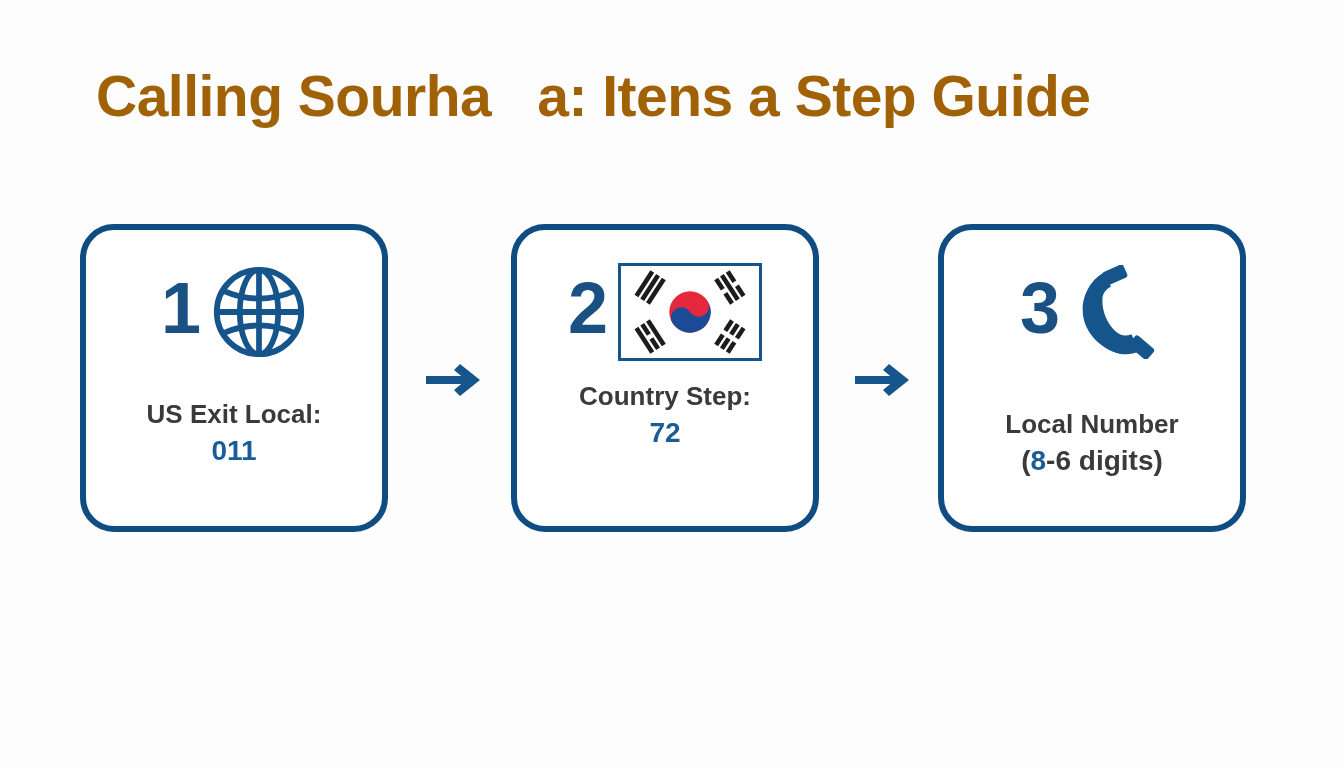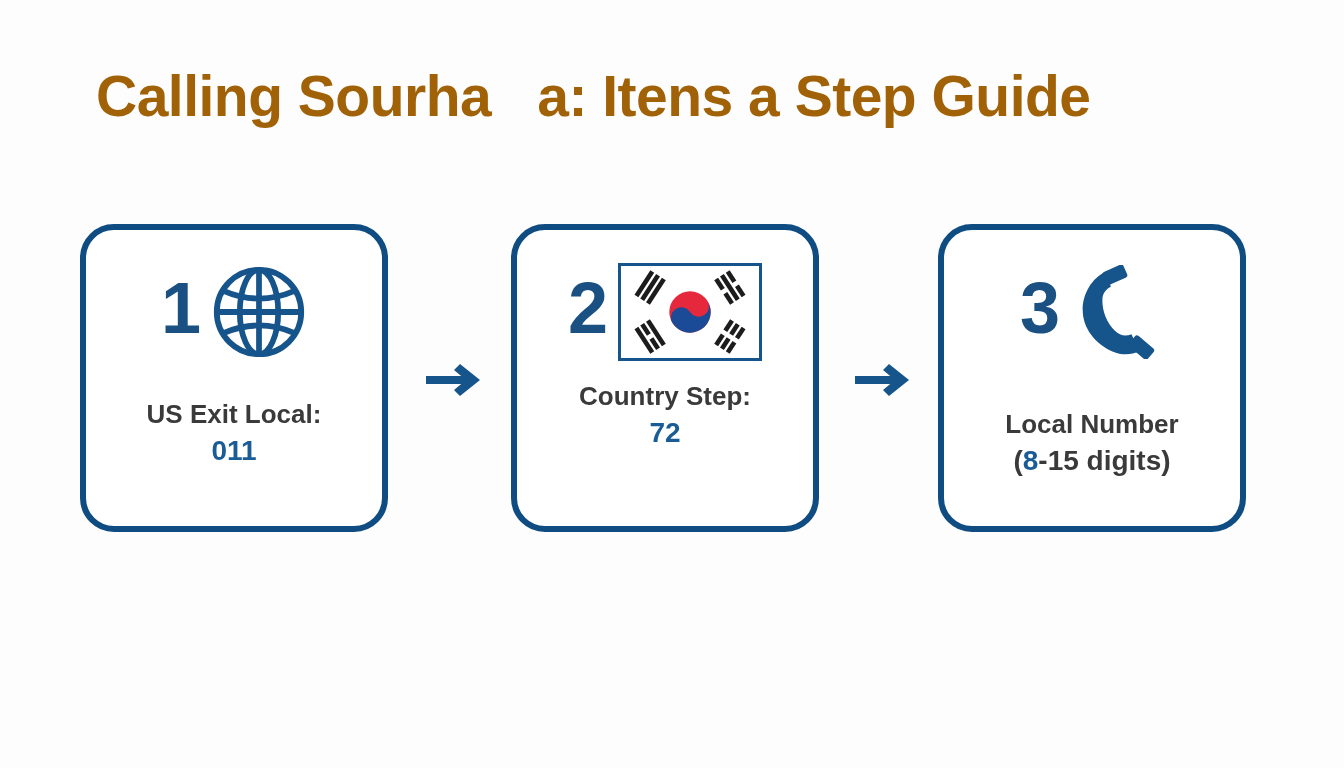--- a/index.html
+++ b/index.html
@@ -234,21 +234,21 @@
                        C 31 34, 33 29, 38 25
                        Z"></path>
               <rect x="28" y="4" width="24" height="15" rx="3" transform="rotate(-36 40 12)"></rect>
               <rect x="70" y="74" width="26" height="15" rx="3" transform="rotate(28 83 82)"></rect>
             </g>
           </svg>
         </div>
       </div>
       <div class="card-text">
         <div class="label-line">Local Number</div>
-        <div class="value-line muted"><span>(</span><span class="blue-char">8</span><span>-15 digits)</span></div>
+        <div class="value-line muted"><span>(</span><span class="blue-char">8</span><span>-6 digits)</span></div>
       </div>
     </div>
 
   </div>
 
   <div class="arrow arrow-1">
     <svg width="62" height="44" viewBox="0 0 62 44">
       <g fill="none" stroke="#16548c" stroke-width="8" stroke-linecap="butt">
         <line x1="2" y1="22" x2="44" y2="22"></line>
       </g>

